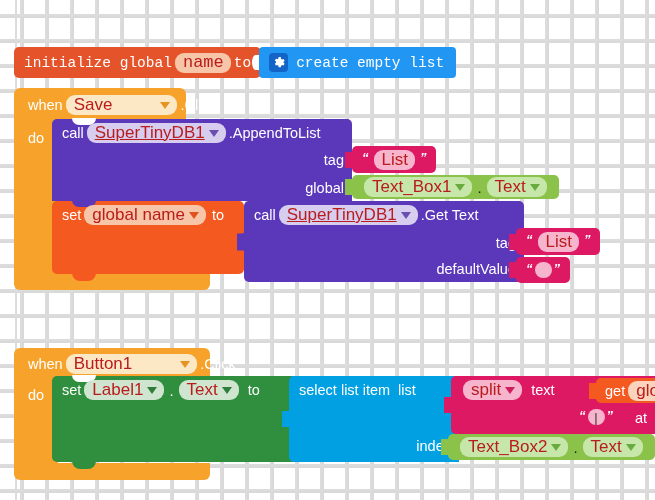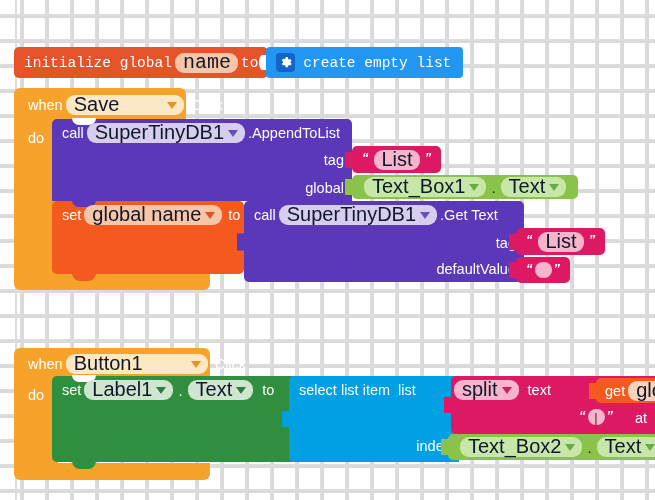--- a/index.html
+++ b/index.html
@@ -59,40 +59,40 @@
     white-space: nowrap;
     position: relative;
   }
   .lbl { color:#ffffff; }
 
   
   .field {
     display: inline-flex; align-items: center; gap: 4px;
     border-radius: 9px;
     padding: 1px 7px 2px 8px;
-    color: #0f172a;
-    font-size: 20px;
+    color: #b91c1c;
+    font-size: 17px;
     line-height: 17px;
     margin: 0 3px;
   }
   .caret {
     width: 0; height: 0;
     border-left: 5px solid transparent;
     border-right: 5px solid transparent;
     border-top: 7px solid #c76a3a;
     display:inline-block;
     position: relative; top: 1px;
   }
 
   
   .f-var     { background: #f7c6a8; }           
   .f-var .caret { border-top-color:#e2521f; }
   .f-event   { background: #fde8c6; gap: 48px; }           
   .f-event .caret { border-top-color:#e59422; }
-  .f-purple  { background: #d7cdef; }           
+  .f-purple  { background: #d7cdef; text-decoration: underline; }           
   .f-purple .caret { border-top-color:#6b4fb0; }
   .f-green   { background: #c6e7a9; }           
   .f-green .caret { border-top-color:#69ab40; }
   .f-greend  { background: #cfe5cf; }           
   .f-greend .caret { border-top-color:#2f7d3b; }
   .f-pink    { background: #f7b4cd; }           
   .f-pink .caret { border-top-color:#cf1d5c; }
   .f-orange2 { background: #fbd2bb; }           
 
   .quote { color:#ffffff; font-size: 13px; font-style: italic; font-weight: 700;
@@ -227,21 +227,21 @@
   }
 
   
   #selectitem { left:289px; top:376px; width:170px; height:86px; border-radius:5px 0 0 5px; }
   #selectitem .r1 { height:28px; display:flex; align-items:center; padding-left:10px; }
   #selectitem .r3 { height:28px; display:flex; align-items:center; justify-content:flex-end;
                     padding-right:8px; position:absolute; bottom:2px; right:0; width:100%; }
 
   
   #split { left:451px; top:376px; width:204px; height:58px; border-radius:5px 0 0 5px; }
-  #split .r1 { height:28px; display:flex; align-items:center; }
+  #split .r1 { height:28px; display:flex; align-items:center; padding-left:9px; }
   #split .r2 { height:28px; display:flex; align-items:center; justify-content:flex-end; padding-right:8px; }
 
   
   #getglobal { left:596px; top:378px; width:59px; height:25px; border-radius:5px 0 0 5px;
                display:flex; align-items:center; padding-left:9px; }
 
   
   #txt-pipe { left:570px; top:404px; width:56px; height:26px; border-radius:5px;
               display:flex; align-items:center; padding:0 7px; }
   .pipefield { background:#f7b4cd; border-radius:8px; width:17px; height:16px;

